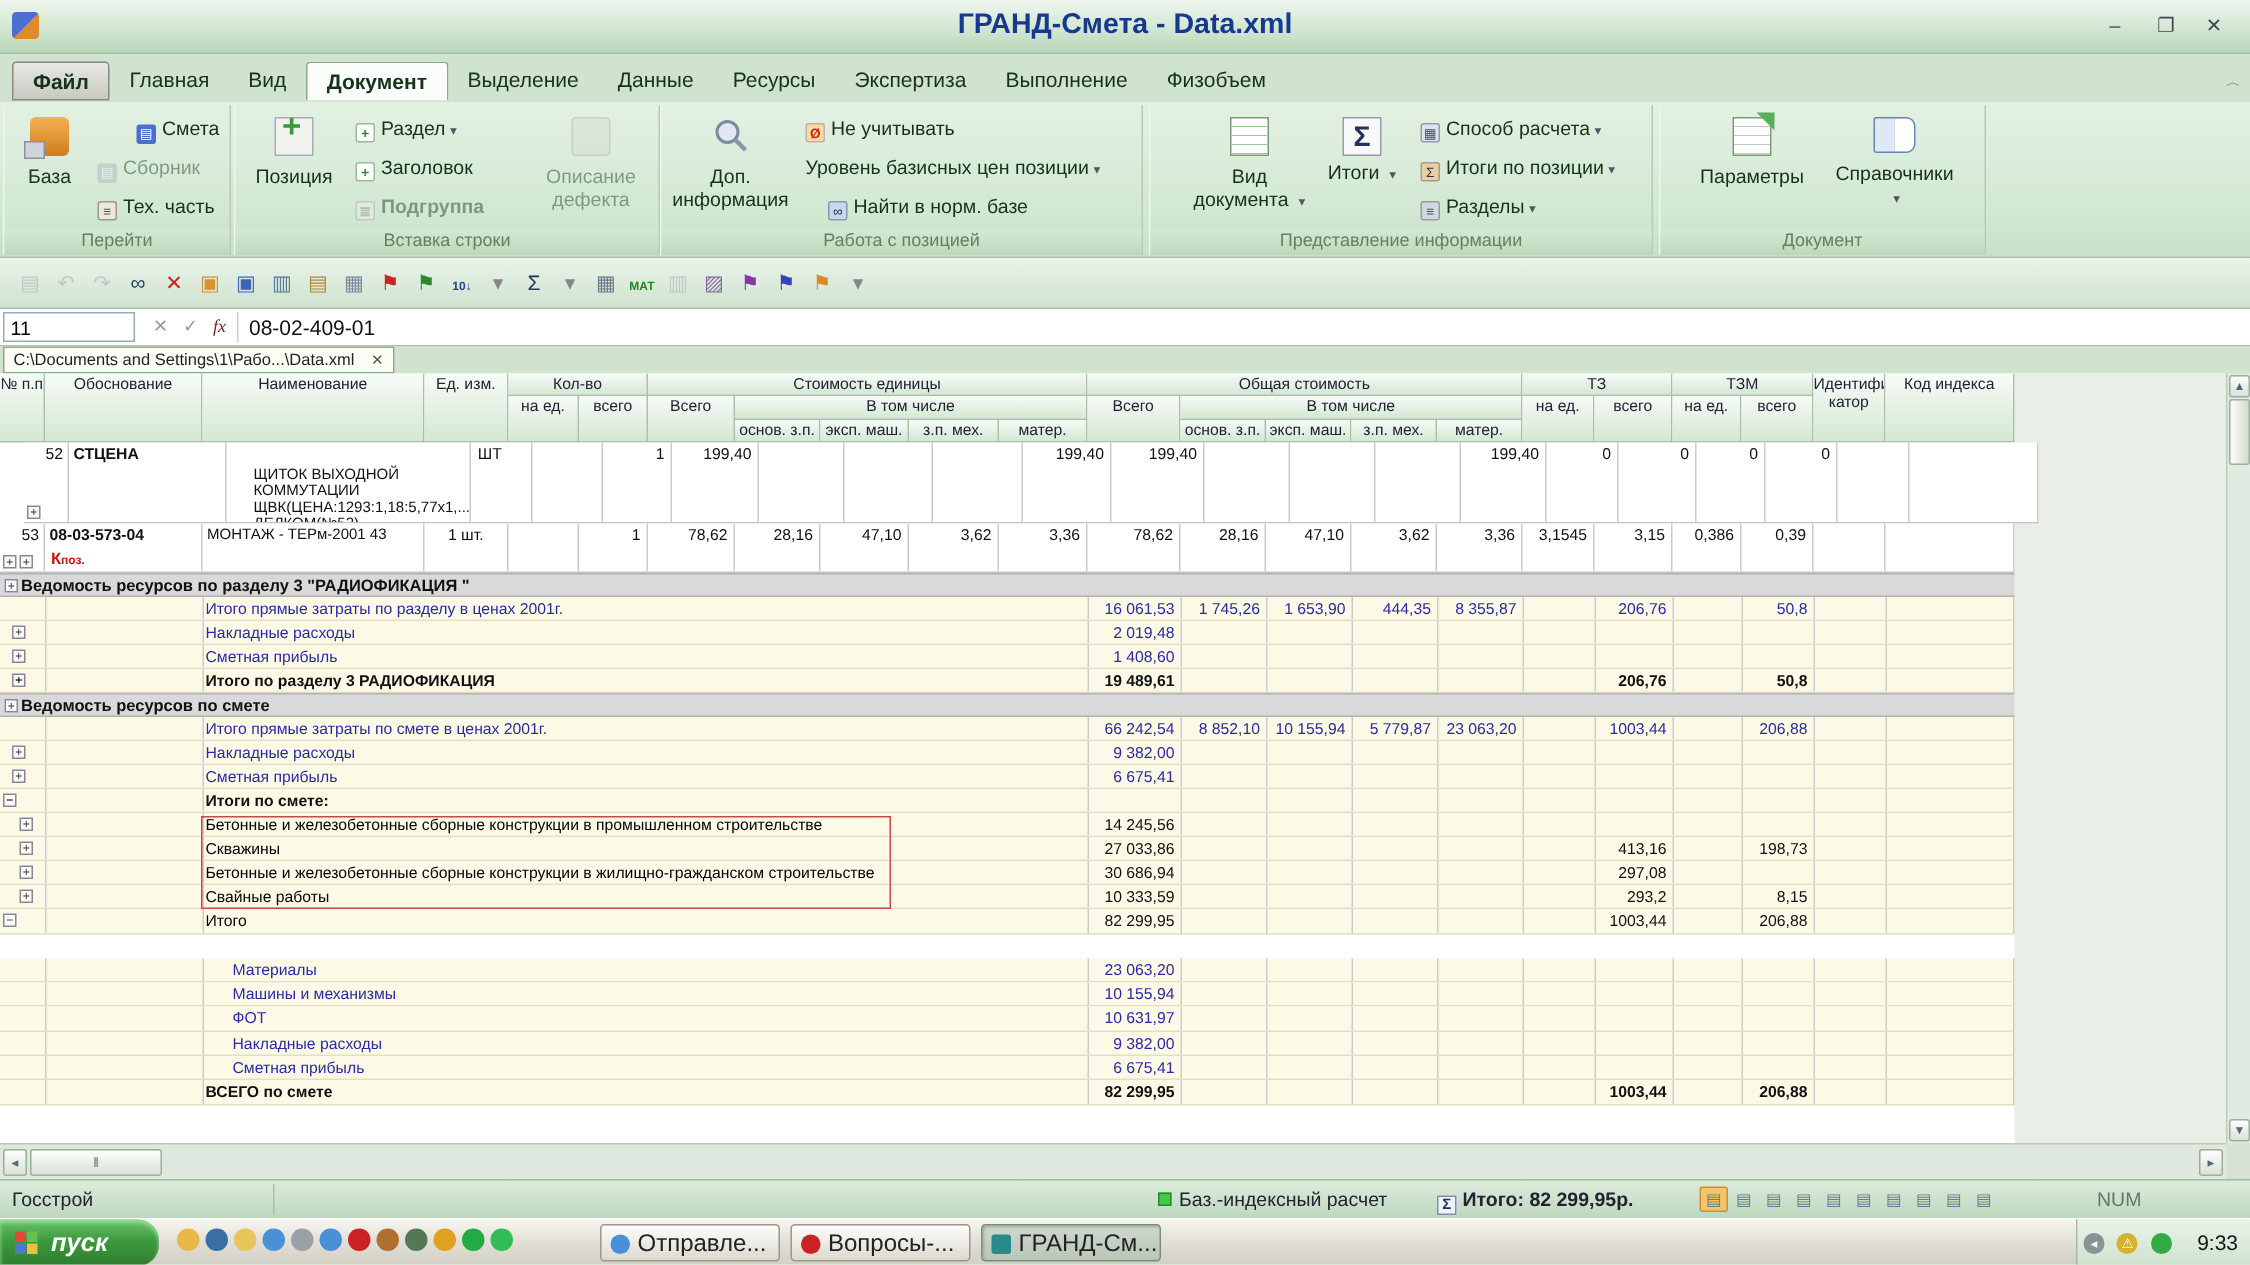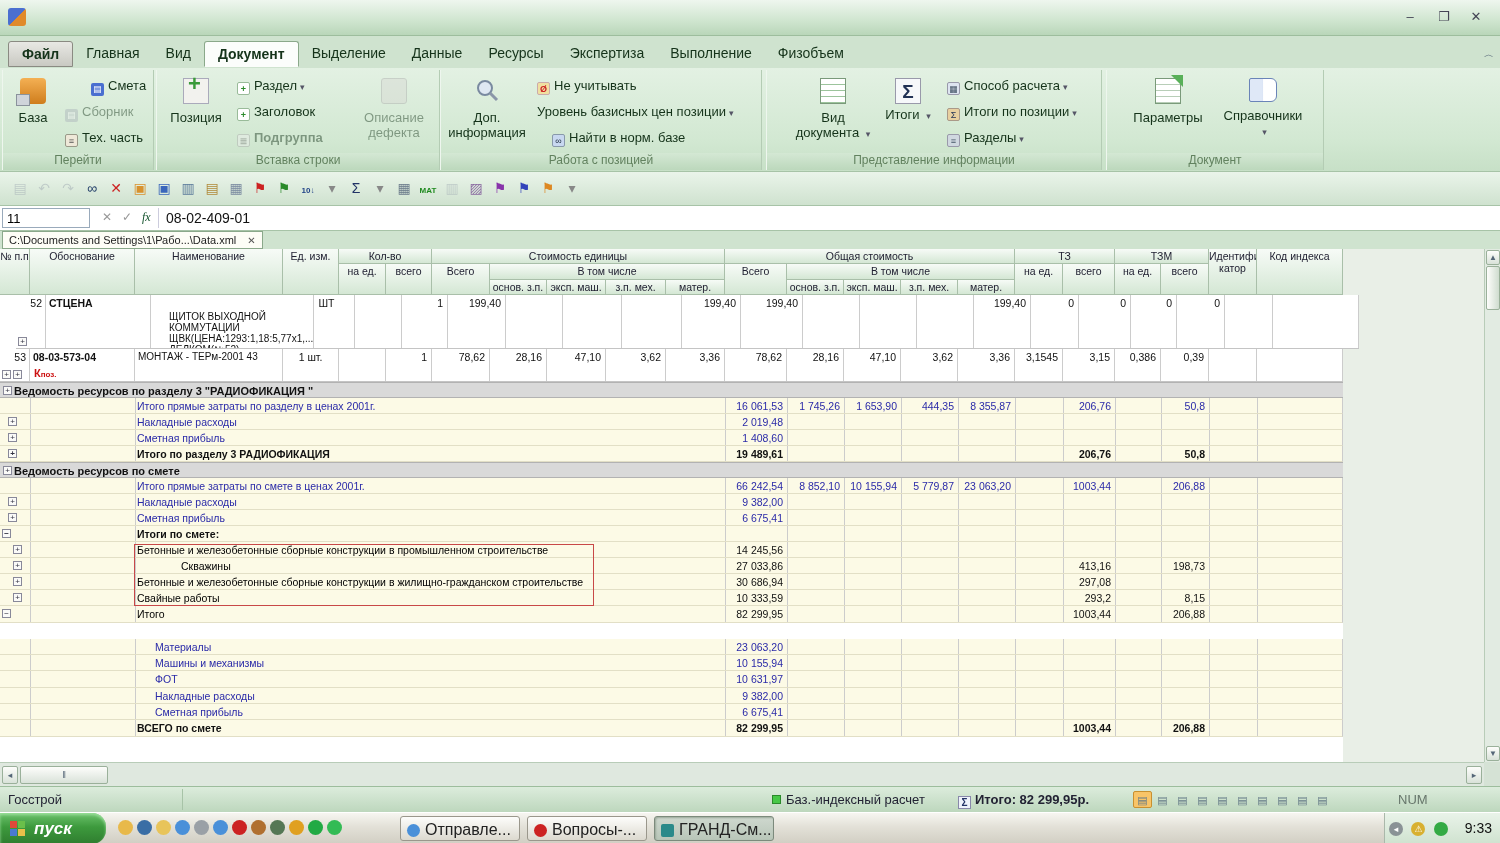--- a/index.html
+++ b/index.html
@@ -59,21 +59,21 @@
   
   #quick-toolbar { position:absolute; left:0; top:172px; width:1500px; height:34px;
     background:linear-gradient(#eaf4ea,#cfe2cf); border-bottom:1px solid #a7c3a7; padding:6px 0 0 8px; }
   .qicon { display:inline-block; width:24px; height:20px; text-align:center; font-size:14px; line-height:20px; }
   .qicon.txt { font-size:8px; font-weight:bold; letter-spacing:0; }
 
   
   #formulabar { position:absolute; left:0; top:206px; width:1500px; height:25px; background:#fff; border-bottom:1px solid #a7c3a7; }
   #name-box { position:absolute; left:2px; top:2px; width:88px; height:20px; border:1px solid #9ab; font-size:13px; padding:2px 4px; }
   .fbtn { position:absolute; top:4px; font-size:12px; color:#999; }
-  #fx-cancel { left:102px; } #fx-ok { left:122px; } #fx-label { left:142px; font-style:italic; font-family:"Liberation Serif",serif; color:#14532d; }
+  #fx-cancel { left:102px; } #fx-ok { left:122px; } #fx-label { left:142px; font-style:italic; font-family:"Liberation Serif",serif; color:#7f1d1d; }
   #formula-value { position:absolute; left:166px; top:4px; font-size:14px; color:#111; }
   #fb-divider { position:absolute; left:158px; top:2px; bottom:2px; width:1px; background:#ccd; }
 
   
   #doctabs { position:absolute; left:0; top:231px; width:1500px; height:18px; background:#cfe3cf; }
   #doctab { position:absolute; left:2px; top:0; height:18px; background:#fdfdf6; border:1px solid #8aa88a;
     font-size:11px; color:#222; padding:2px 6px 0 6px; }
   #doctab .close { margin-left:8px; color:#555; font-size:10px; }
 
   
@@ -146,20 +146,21 @@
     font-size:9px; color:#fff; text-align:center; line-height:14px; }
   #clock { position:absolute; right:8px; top:7px; font-size:14px; color:#111; }
 </style>
 </head>
 <body>
 
 <div id="app">
 
   <div id="titlebar">
     <div id="app-icon"></div>
+    <div id="title-text">ГРАНД-Смета - Data.xml</div>
     <div class="winbtn" id="btn-min">–</div>
     <div class="winbtn" id="btn-max">❐</div>
     <div class="winbtn" id="btn-close">✕</div>
   </div>
 
   <div id="menubar">
     <div class="mtab file">Файл</div>
     <div class="mtab">Главная</div>
     <div class="mtab">Вид</div>
     <div class="mtab active">Документ</div>
@@ -557,21 +558,21 @@
         <div class="vline" style="left: 787px;"></div>
         <div class="vline" style="left: 844px;"></div>
         <div class="vline" style="left: 901px;"></div>
         <div class="vline" style="left: 958px;"></div>
         <div class="vline" style="left: 1015px;"></div>
         <div class="vline" style="left: 1063px;"></div>
         <div class="vline" style="left: 1115px;"></div>
         <div class="vline" style="left: 1161px;"></div>
         <div class="vline" style="left: 1209px;"></div>
         <div class="vline" style="left: 1257px;"></div>
-        <div class="sub-label" style="left: 137px; margin-left: 44px;">Скважины</div>
+        <div class="sub-label" style="left: 137px;">Скважины</div>
         <div class="val" style="left: 725px; width: 58px;">27 033,86</div>
         <div class="val" style="left: 1063px; width: 48px;">413,16</div>
         <div class="val" style="left: 1161px; width: 44px;">198,73</div>
         <div class="exp" style="left: 13px; top: 3px;">+</div>
       </div>
       <div class="row sub" style="top: 325px; height: 16px; width: 1343px; border-right: 1px solid rgb(204, 204, 204);">
         <div class="vline" style="left: 30px;"></div>
         <div class="vline" style="left: 135px;"></div>
         <div class="vline" style="left: 725px;"></div>
         <div class="vline" style="left: 787px;"></div>

